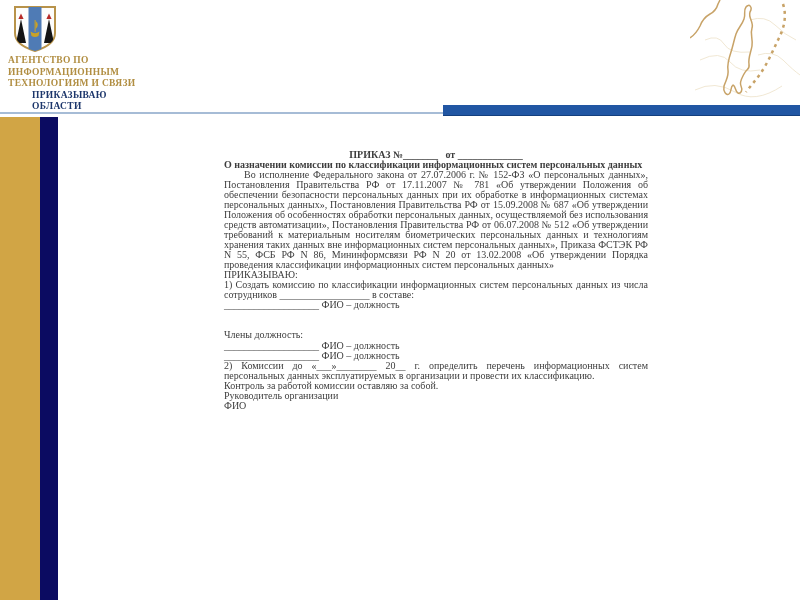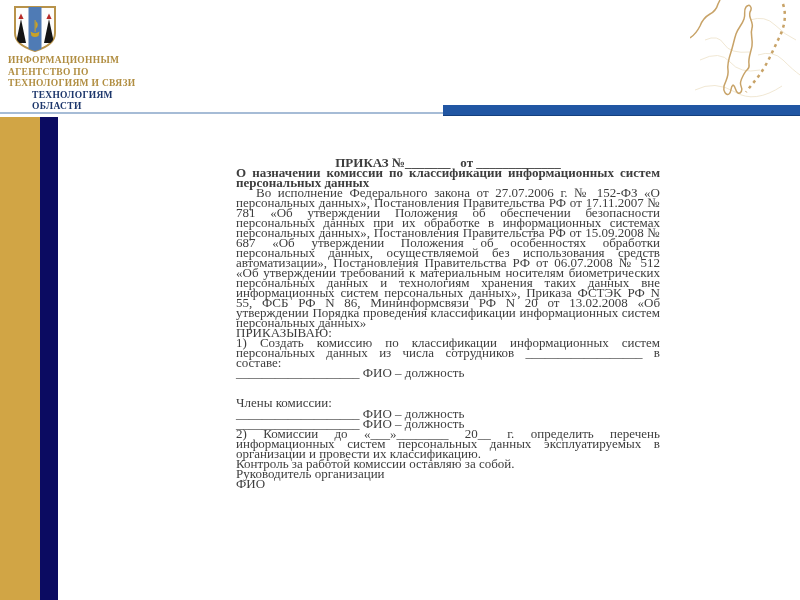--- a/index.html
+++ b/index.html
@@ -23,22 +23,22 @@
   .map{position:absolute;right:0;top:0;width:110px;height:112px;z-index:1;}
 
   
   .rule-thin{position:absolute;left:0;top:112px;width:800px;height:2px;background:#A6BCD6;z-index:2;}
   .bar-blue{position:absolute;left:443px;top:105px;width:357px;height:10px;background:#2156A3;
             border-bottom:1px solid #143F7E;z-index:3;}
   .side-gold{position:absolute;left:0;top:117px;width:40px;height:483px;background:#D1A545;}
   .side-navy{position:absolute;left:40px;top:117px;width:18px;height:483px;background:#0B0B61;}
 
   
-  .doc{position:absolute;left:236px;top:150px;width:424px;font-size:13px;line-height:10px;
-       color:#3d3d3d;text-align:justify;margin-top:8px;}
+  .doc{position:absolute;left:224px;top:150px;width:424px;font-size:10px;line-height:10px;
+       color:#3d3d3d;text-align:justify;}
   .doc p,.doc div{margin:0;}
   .doc-header{text-align:center;font-weight:bold;white-space:pre-wrap;margin-top:6px;}
   .doc-subject{font-weight:bold;margin-top:16px;}
   .doc-body{margin-top:9px;text-indent:20px;}
   .doc-orderword{margin-top:12px;}
   .doc-item{margin-top:10px;}
   .doc-label{margin-top:10px;}
   .doc-label.far{margin-top:20px;}
   .doc-fio{margin-top:9px;white-space:pre-wrap;}
   .doc-fio.tight{margin-top:1px;}
@@ -66,24 +66,24 @@
       <path d="M23.6 16 q4.5 3.5 0 8 z" fill="#C9A227"></path>
       <path d="M18.5 26.5 q4.5 3.5 9 0 l-1 4.5 q-3.5 2 -7 0 Z" fill="#C9A227"></path>
       <path d="M9 14 L14 38 H4 Z" fill="#141414"></path>
       <path d="M9 8.5 l2.6 5.5 h-5.2 Z" fill="#B62A27"></path>
       <path d="M37 14 L42 38 H32 Z" fill="#141414"></path>
       <path d="M37 8.5 l2.6 5.5 h-5.2 Z" fill="#B62A27"></path>
     </g>
   </svg>
 
   <div class="agency">
+    <div class="gold">АГЕНТСТВО ПО</div>
     <div class="gold">ИНФОРМАЦИОННЫМ</div>
-    <div class="gold">АГЕНТСТВО ПО</div>
     <div class="gold">ТЕХНОЛОГИЯМ И СВЯЗИ</div>
-    <div class="navy">ТЕХНОЛОГИЯМ</div>
+    <div class="navy">ПРИКАЗЫВАЮ</div>
     <div class="navy">ОБЛАСТИ</div>
   </div>
 
   <div class="title">
   </div>
 
   <svg class="map" viewBox="0 0 110 112">
     <g fill="none" stroke="#F1E8D4" stroke-width="1">
       <path d="M10 60 Q30 50 40 62 T70 70"></path>
       <path d="M5 90 Q25 80 45 92 T92 86"></path>
@@ -103,21 +103,21 @@
   <div class="side-gold"></div>
   <div class="side-navy"></div>
 
   <div class="doc">
     <div class="doc-header">ПРИКАЗ №_______   от _____________</div>
     <div class="doc-subject">О назначении комиссии по классификации информационных систем персональных данных</div>
     <p class="doc-body">Во исполнение Федерального закона от 27.07.2006 г. № 152-ФЗ «О персональных данных», Постановления Правительства РФ от 17.11.2007 № 781 «Об утверждении Положения об обеспечении безопасности персональных данных при их обработке в информационных системах персональных данных», Постановления Правительства РФ от 15.09.2008 № 687 «Об утверждении Положения об особенностях обработки персональных данных, осуществляемой без использования средств автоматизации», Постановления Правительства РФ от 06.07.2008 № 512 «Об утверждении требований к материальным носителям биометрических персональных данных и технологиям хранения таких данных вне информационных систем персональных данных», Приказа ФСТЭК РФ N 55, ФСБ РФ N 86, Мининформсвязи РФ N 20 от 13.02.2008 «Об утверждении Порядка проведения классификации информационных систем персональных данных»</p>
     <div class="doc-orderword">ПРИКАЗЫВАЮ:</div>
     <p class="doc-item">1) Создать комиссию по классификации информационных систем персональных данных из числа сотрудников __________________ в составе:</p>
     <div class="doc-fio">___________________ ФИО – должность</div>
-    <div class="doc-label far">Члены комиссии:</div>
+    <div class="doc-label far">Члены должность:</div>
     <div class="doc-fio tight">___________________ ФИО – должность</div>
     <div class="doc-fio">___________________ ФИО – должность</div>
     <p class="doc-item">2) Комиссии до «___»________ 20__ г. определить перечень информационных систем персональных данных эксплуатируемых в организации и провести их классификацию.</p>
     <div class="doc-control">Контроль за работой комиссии оставляю за собой.</div>
     <div class="doc-sign">
       <span>Руководитель организации</span>
       <span>ФИО</span>
     </div>
   </div>
 

